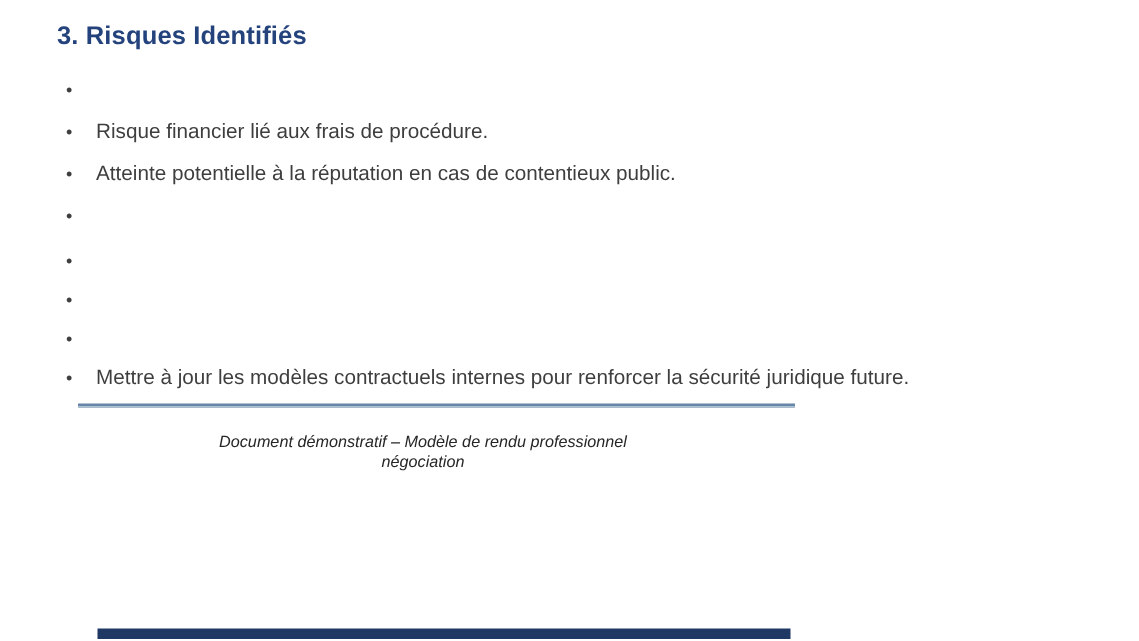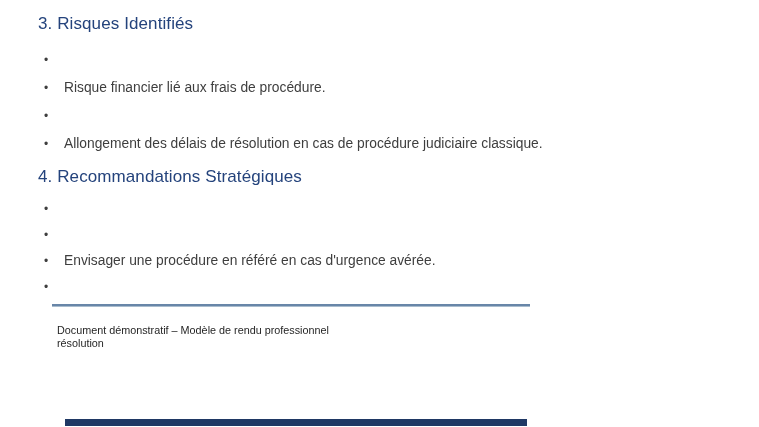--- a/index.html
+++ b/index.html
@@ -16,21 +16,21 @@
     width: 759px;
     height: 427px;
     background: #ffffff;
     box-sizing: border-box;
     padding: 13px 0 0 38px;
   }
   .section-heading {
     margin: 0;
     font-size: 17px;
     line-height: 22px;
-    font-weight: normal;
+    font-weight: bold;
     color: #24437c;
     letter-spacing: 0.1px;
   }
   .section-heading.second {
     margin-top: 13px;
   }
   ul.bullet-list {
     list-style: none;
     margin: 16px 0 0 0;
     padding: 0;
@@ -64,23 +64,25 @@
   .footer-divider {
     margin: 8px 0 0 14px;
     width: 478px;
     height: 0;
     border-top: 2px solid #6886a8;
     border-bottom: 1px solid #a9bccd;
   }
   .footnote {
     margin: 17px 0 0 19px;
     width: 450px;
+    font-style: italic;
     font-size: 10.8px;
     line-height: 13px;
     color: #262626;
+    text-align: center;
   }
   .page-bottom-bar {
     position: absolute;
     left: 65px;
     bottom: 1px;
     width: 462px;
     height: 7px;
     background: #1f3864;
   }
 </style>
@@ -94,47 +96,46 @@
   <ul class="bullet-list">
     <li>
       <span class="bullet-marker">•</span>
     </li>
     <li>
       <span class="bullet-marker">•</span>
       <span class="bullet-text">Risque financier lié aux frais de procédure.</span>
     </li>
     <li>
       <span class="bullet-marker">•</span>
+      <span class="bullet-text">Atteinte potentielle à la réputation en cas de contentieux public.</span>
     </li>
     <li>
       <span class="bullet-marker">•</span>
-      <span class="bullet-text">Allongement des délais de résolution en cas de procédure judiciaire classique.</span>
     </li>
   </ul>
 
-  <h2 class="section-heading second">4. Recommandations Stratégiques</h2>
 
   <ul class="bullet-list second">
     <li>
       <span class="bullet-marker">•</span>
     </li>
     <li>
       <span class="bullet-marker">•</span>
     </li>
     <li>
       <span class="bullet-marker">•</span>
-      <span class="bullet-text">Envisager une procédure en référé en cas d'urgence avérée.</span>
     </li>
     <li>
       <span class="bullet-marker">•</span>
+      <span class="bullet-text">Mettre à jour les modèles contractuels internes pour renforcer la sécurité juridique future.</span>
     </li>
   </ul>
 
   <div class="footer-divider"></div>
 
   <div class="footnote">
     <div>Document démonstratif – Modèle de rendu professionnel</div>
-    <div>résolution</div>
+    <div>négociation</div>
   </div>
 
   <div class="page-bottom-bar"></div>
 
 </div>
 
 </body></html>

